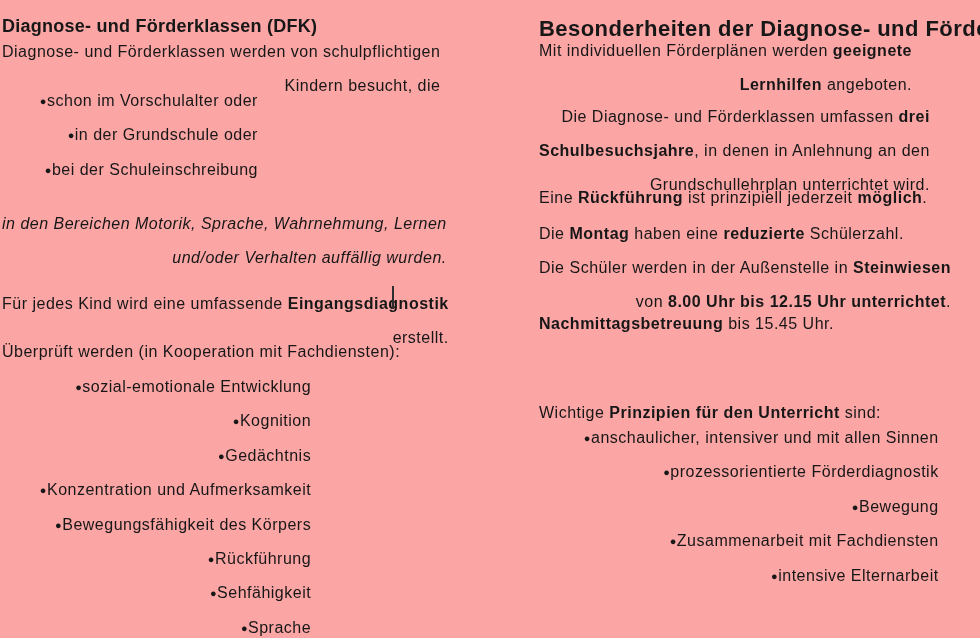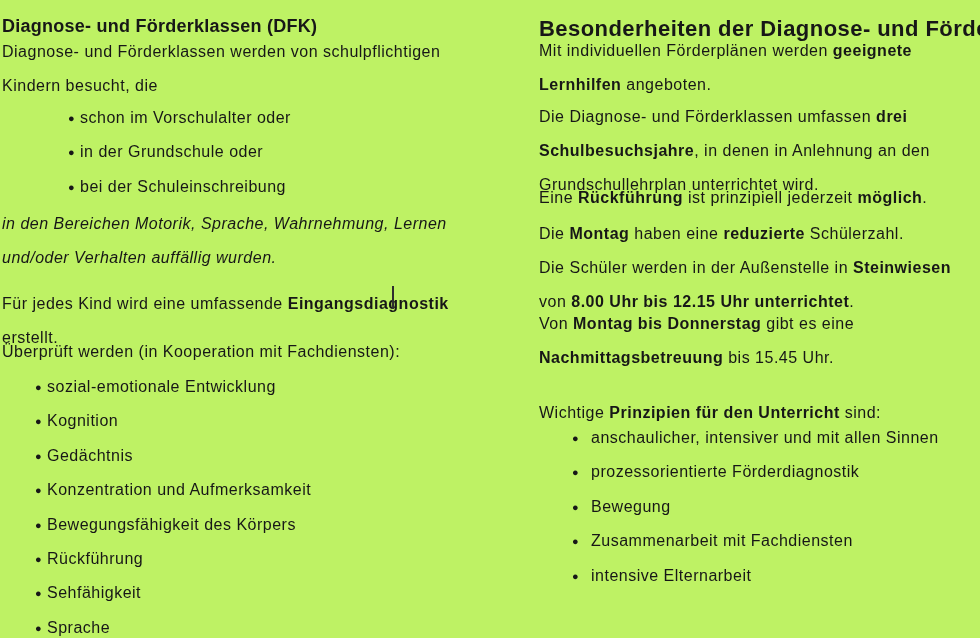--- a/index.html
+++ b/index.html
@@ -1,22 +1,23 @@
 <!DOCTYPE html>
 <html lang="de"><head>
 <meta charset="utf-8">
 <style>
   html,body{margin:0;padding:0;background:#ffffff;}
   .page{
     position:relative;
     width:980px;height:638px;
-    background:#bef264;
+    background:#fca5a5;
     overflow:hidden;
     font-family:"Liberation Sans", sans-serif;
     color:#171717;
+    text-align:right;
   }
   .blk{position:absolute;font-size:16px;line-height:26px;letter-spacing:0.5px;white-space:nowrap;}
   .ln{white-space:nowrap;margin-top:8px;}
   .b{font-weight:700;}
   .doc-title{position:absolute;font-size:18px;line-height:26px;font-weight:700;letter-spacing:0.25px;white-space:nowrap;}
   .col-heading{position:absolute;font-size:22px;line-height:26px;font-weight:700;letter-spacing:0.45px;white-space:nowrap;}
   ul.bullets{list-style:none;margin:0;padding:0;position:absolute;font-size:16px;letter-spacing:0.5px;}
   ul.bullets li{line-height:34.4px;white-space:nowrap;}
   .blt{display:inline-block;font-size:11px;vertical-align:1px;}
   ul.tight .blt{width:12px;}   
@@ -29,21 +30,21 @@
 <div class="page">
 
   <div>
     <h1 class="doc-title" style="left:2px;top:1px;">Diagnose- und Förderklassen (DFK)</h1>
 
     <div class="blk" style="left:2px;top:31px;">
         <div class="ln">Diagnose- und Förderklassen werden von schulpflichtigen</div>
         <div class="ln">Kindern besucht, die</div>
       </div>
 
-    <ul class="bullets tight" style="left:35px;top:101px;margin-left:33px;">
+    <ul class="bullets tight" style="left:35px;top:84px;">
         <li><span class="blt">●</span><span class="txt">schon im Vorschulalter oder</span></li>
         <li><span class="blt">●</span><span class="txt">in der Grundschule oder</span></li>
         <li><span class="blt">●</span><span class="txt">bei der Schuleinschreibung</span></li>
       </ul>
 
     <div class="blk" style="left:2px;top:203px;font-style:italic;">
         <div class="ln">in den Bereichen Motorik, Sprache, Wahrnehmung, Lernen</div>
         <div class="ln">und/oder Verhalten auffällig wurden.</div>
       </div>
 
@@ -89,21 +90,20 @@
     <div class="blk" style="left:539px;top:213px;">
         <div class="ln">Die <span class="b">Montag</span> haben eine <span class="b">reduzierte</span> Schülerzahl.</div>
       </div>
 
     <div class="blk" style="left:539px;top:247px;">
         <div class="ln">Die Schüler werden in der Außenstelle in <span class="b">Steinwiesen</span></div>
         <div class="ln">von <span class="b">8.00 Uhr bis 12.15 Uhr unterrichtet</span>.</div>
       </div>
 
     <div class="blk" style="left:539px;top:303px;">
-        <div class="ln">Von <span class="b">Montag bis Donnerstag</span> gibt es eine</div>
         <div class="ln"><span class="b">Nachmittagsbetreuung</span> bis 15.45 Uhr.</div>
       </div>
 
     <div class="blk" style="left:539px;top:392px;">
         <div class="ln">Wichtige <span class="b">Prinzipien für den Unterricht</span> sind:</div>
       </div>
 
     <ul class="bullets spaced" style="left:572px;top:421px;">
         <li><span class="blt">●</span><span class="txt">anschaulicher, intensiver und mit allen Sinnen</span></li>
         <li><span class="blt">●</span><span class="txt">prozessorientierte Förderdiagnostik</span></li>

